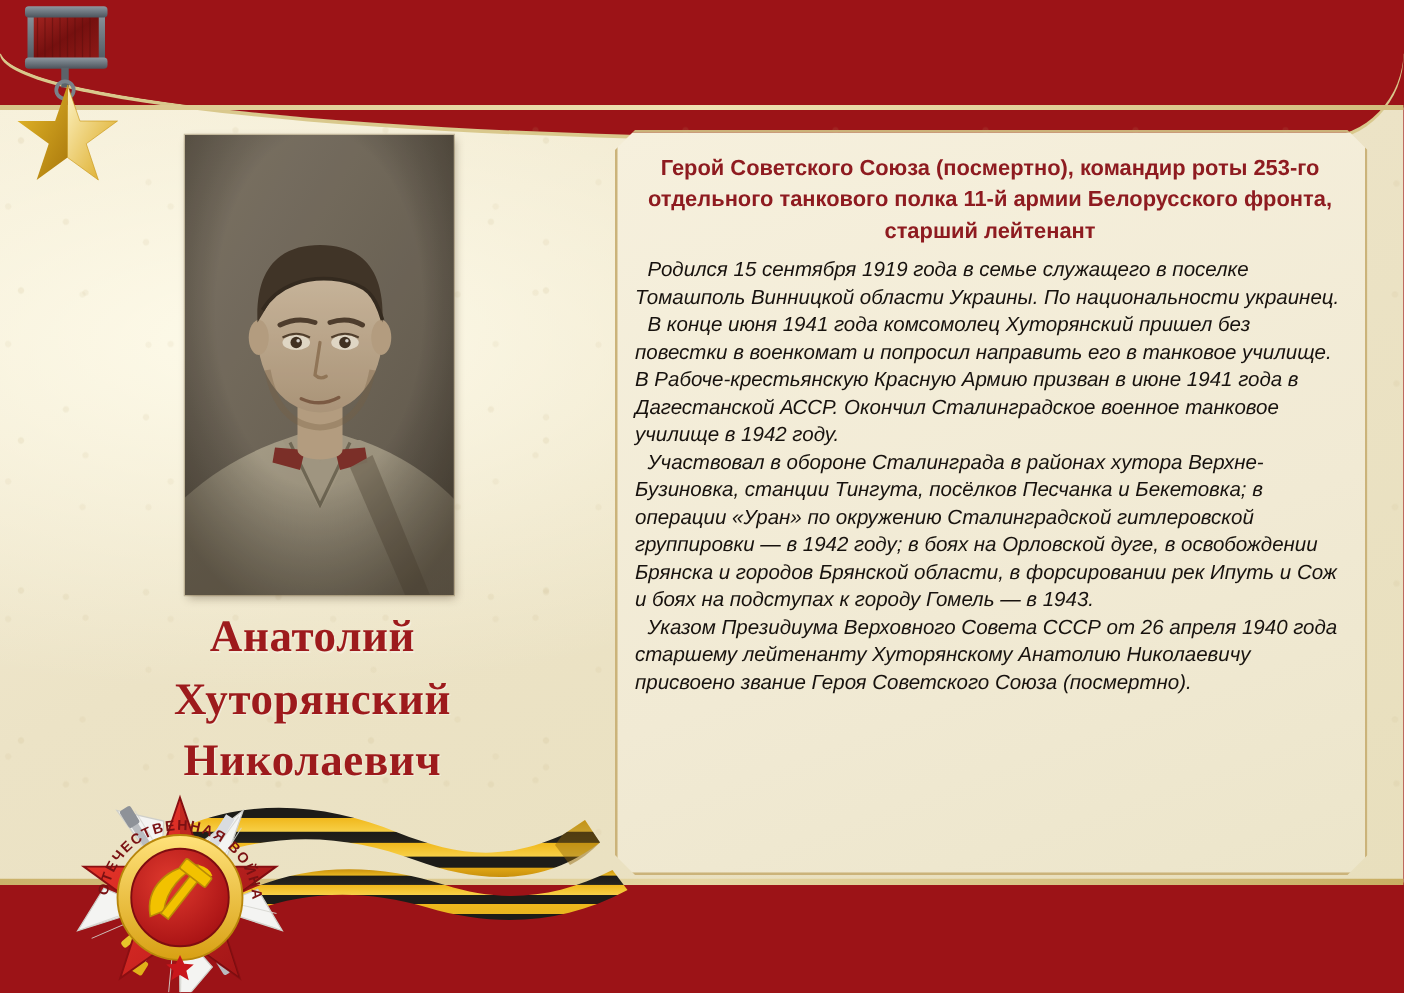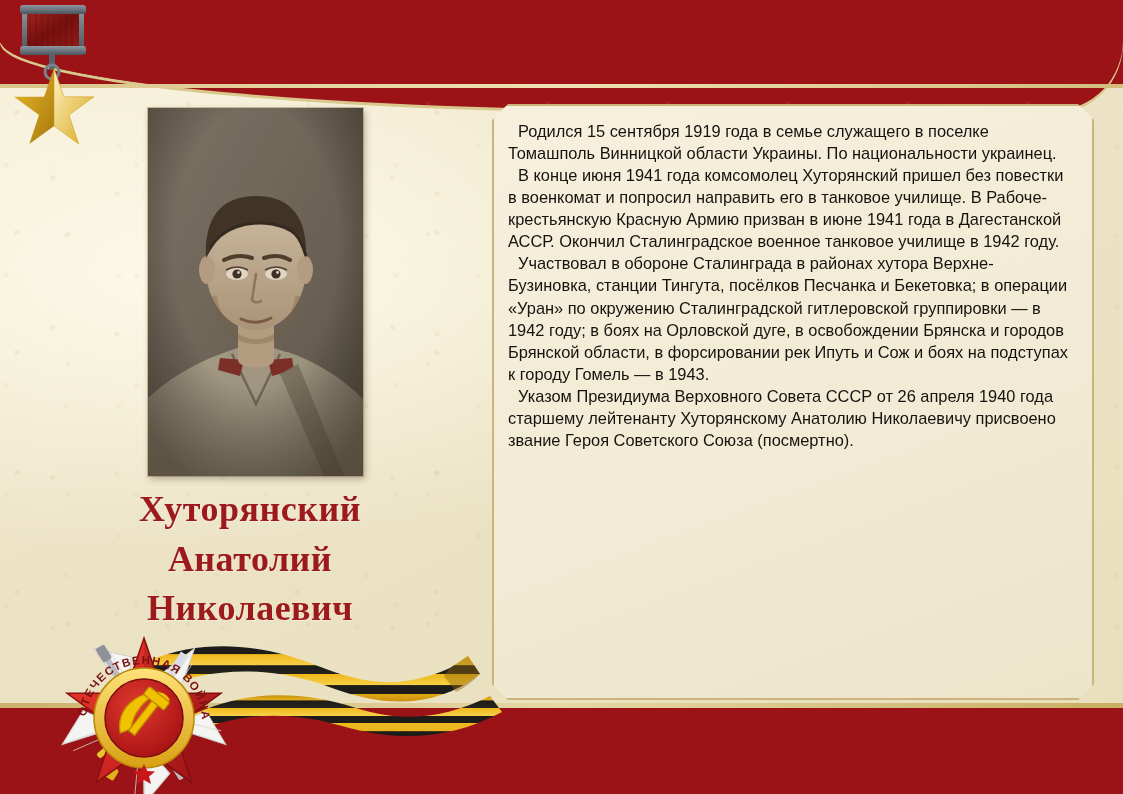--- a/index.html
+++ b/index.html
@@ -116,20 +116,21 @@
     line-height: 1.42;
     margin: 2px 6px 8px 6px;
   }
   .panel-body p{
     color:#17120e;
     font-size: 16.4px;
     line-height: 1.345;
     text-align: left;
     text-indent: 10px;
     margin: 0;
+    font-style: italic;
   }
 </style>
 </head>
 <body>
 
 <div class="slide">
 
   <div class="parchment">
     <div class="parchment-texture"></div>
   </div>
@@ -239,22 +240,22 @@
 
       <path d="M93,211 q15,7 30,-1" fill="none" stroke="#7e5b45" stroke-width="2.8" stroke-linecap="round"></path>
 
       <path d="M66,188 q8,44 42,46 q34,-2 42,-46" fill="none" stroke="rgba(120,96,70,.35)" stroke-width="5"></path>
       <rect width="215" height="368" fill="url(#vig)"></rect>
       <rect width="215" height="368" fill="#6b5a3a" opacity=".12"></rect>
     </svg>
   </div>
 
   <div class="name-block">
+    <div>Анатолий</div>
     <div>Хуторянский</div>
-    <div>Анатолий</div>
     <div>Николаевич</div>
   </div>
 
   <div class="ribbon-wave">
     <svg viewBox="0 0 370 130">
       <defs>
         <linearGradient id="rbA" x1="0" y1="0" x2="0" y2="1">
           <stop offset="0" stop-color="#1d1c18"></stop>
             <stop offset="14%" stop-color="#1d1c18"></stop>
           <stop offset="15%" stop-color="#f0b81c"></stop>
@@ -365,20 +366,21 @@
           <rect x="-4" y="-22" width="7" height="40" transform="rotate(38 0 0)" fill="#f2c200" stroke="#b98a06" stroke-width="1.2"></rect>
           <rect x="-14" y="-26" width="24" height="9" transform="rotate(38 0 0)" fill="#f2c200" stroke="#b98a06" stroke-width="1.2" rx="1.5"></rect>
         </g>
 
         <path d="M108,142 l3.3,7 7.7,.6 -5.9,5 1.9,7.5 -7,-4.1 -7,4.1 1.9,-7.5 -5.9,-5 7.7,-.6 Z" fill="#c9161b"></path>
       </g>
     </svg>
   </div>
 
   <div class="text-panel">
+    <div class="panel-heading">Герой Советского Союза (посмертно), командир роты 253-го отдельного танкового полка 11-й армии Белорусского фронта, старший лейтенант</div>
     <div class="panel-body">
       <p>Родился 15 сентября 1919 года в семье служащего в поселке Томашполь Винницкой области Украины. По национальности украинец.</p>
       <p>В конце июня 1941 года комсомолец Хуторянский пришел без повестки в военкомат и попросил направить его в танковое училище. В Рабоче-крестьянскую Красную Армию призван в июне 1941 года в Дагестанской АССР. Окончил Сталинградское военное танковое училище в 1942 году.</p>
       <p>Участвовал в обороне Сталинграда в районах хутора Верхне-Бузиновка, станции Тингута, посёлков Песчанка и Бекетовка; в операции «Уран» по окружению Сталинградской гитлеровской группировки — в 1942 году; в боях на Орловской дуге, в освобождении Брянска и городов Брянской области, в форсировании рек Ипуть и Сож и боях на подступах к городу Гомель — в 1943.</p>
       <p>Указом Президиума Верховного Совета СССР от 26 апреля 1940 года старшему лейтенанту Хуторянскому Анатолию Николаевичу присвоено звание Героя Советского Союза (посмертно).</p>
     </div>
   </div>
 
 </div>
 

